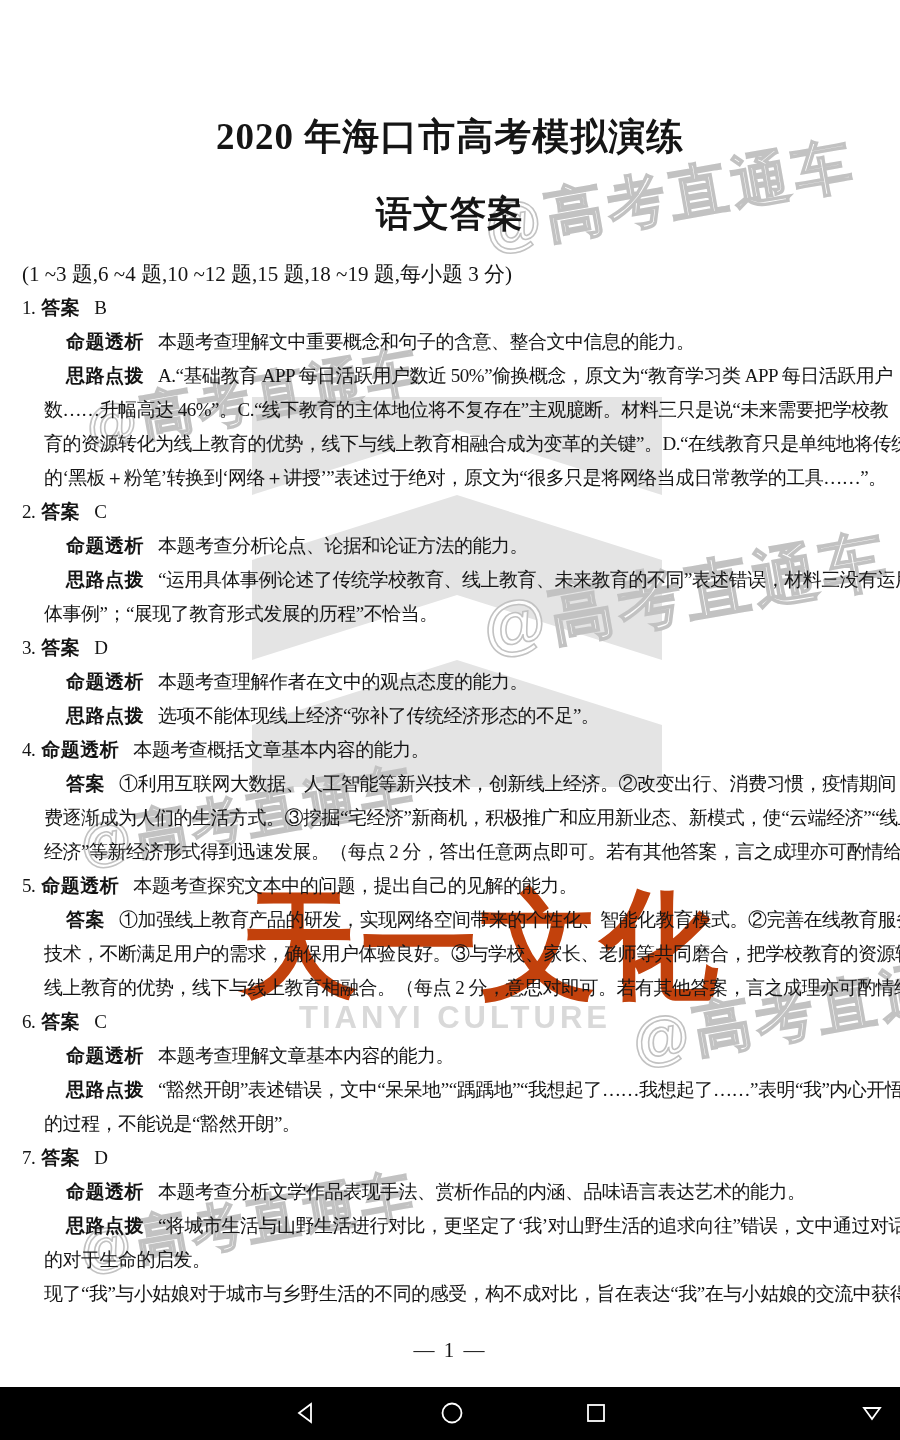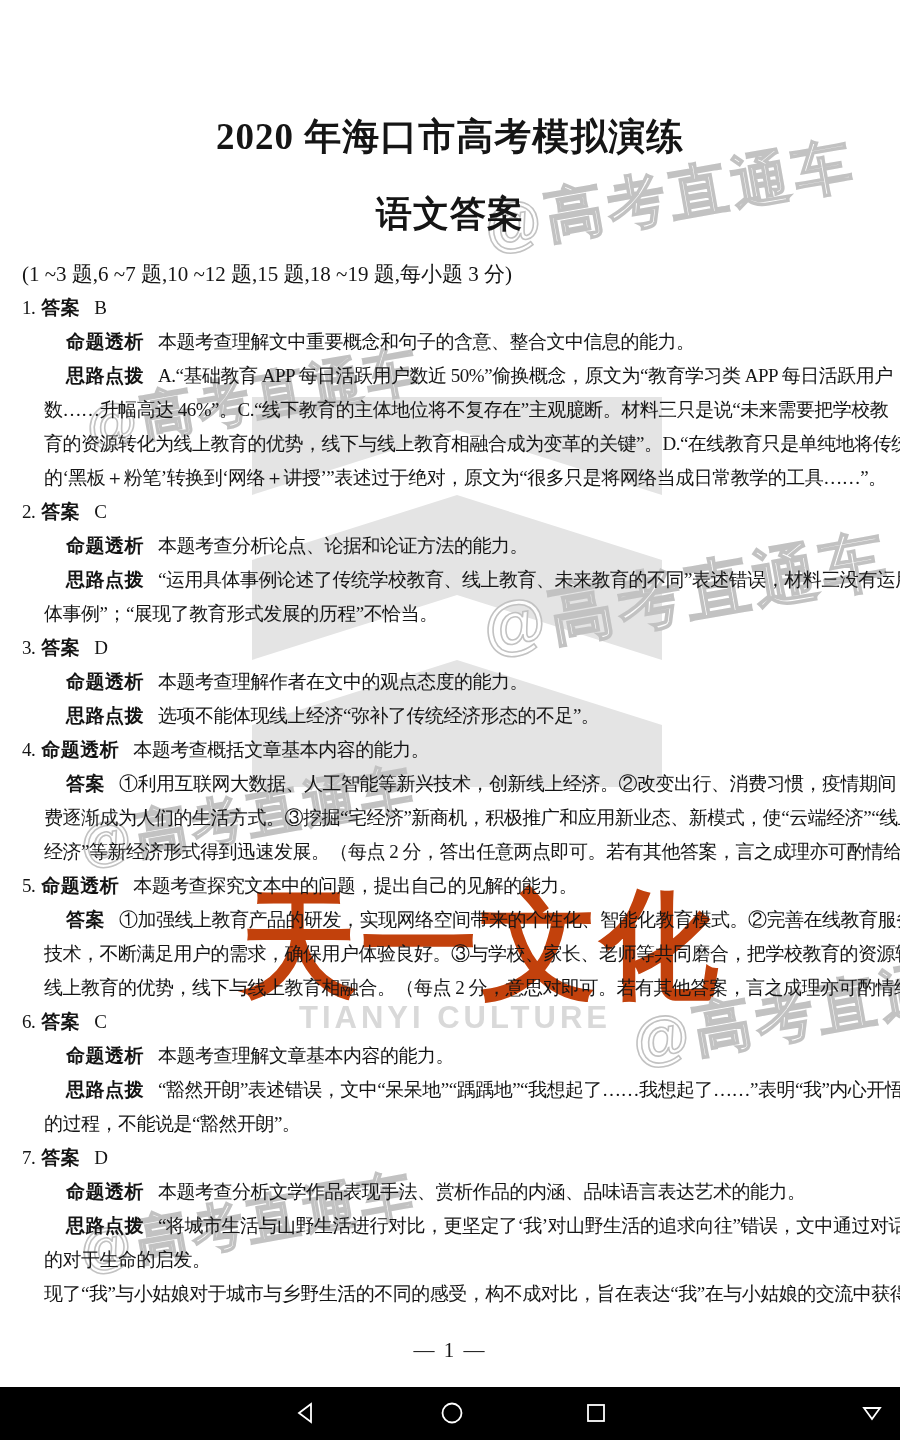--- a/index.html
+++ b/index.html
@@ -53,21 +53,21 @@
         <div class="wm" style="left: 478px; top: 598px; font-size: 64px;">@高考直通车</div>
         <div class="wm" style="left: 76px; top: 820px; font-size: 52px;">@高考直通车</div>
         <div class="wm" style="left: 628px; top: 1014px; font-size: 58px;">@高考直通车</div>
         <div class="wm" style="left: 76px; top: 1226px; font-size: 52px;">@高考直通车</div>
       </div>
   </div>
 
   <div class="content">
     <div class="title">2020 年海口市高考模拟演练</div>
     <div class="subtitle">语文答案</div>
-    <div class="intro">(1 ~3 题,6 ~7 题,10 ~12 题,15 题,18 ~19 题,每小题 3 分)</div>
+    <div class="intro">(1 ~3 题,6 ~4 题,10 ~12 题,15 题,18 ~19 题,每小题 3 分)</div>
     <div class="lines" id="lines">
         <div class="line ind0"><span class="num">1.</span><span class="lbl">答案</span><span class="txt">B</span></div>
         <div class="line ind1"><span class="lbl">命题透析</span><span class="txt">本题考查理解文中重要概念和句子的含意、整合文中信息的能力。</span></div>
         <div class="line ind1"><span class="lbl">思路点拨</span><span class="txt">A.“基础教育 APP 每日活跃用户数近 50%”偷换概念，原文为“教育学习类 APP 每日活跃用户</span></div>
         <div class="line ind2"><span class="txt">数……升幅高达 46%”。C.“线下教育的主体地位将不复存在”主观臆断。材料三只是说“未来需要把学校教</span></div>
         <div class="line ind2"><span class="txt">育的资源转化为线上教育的优势，线下与线上教育相融合成为变革的关键”。D.“在线教育只是单纯地将传统</span></div>
         <div class="line ind2"><span class="txt">的‘黑板＋粉笔’转换到‘网络＋讲授’”表述过于绝对，原文为“很多只是将网络当成日常教学的工具……”。</span></div>
         <div class="line ind0"><span class="num">2.</span><span class="lbl">答案</span><span class="txt">C</span></div>
         <div class="line ind1"><span class="lbl">命题透析</span><span class="txt">本题考查分析论点、论据和论证方法的能力。</span></div>
         <div class="line ind1"><span class="lbl">思路点拨</span><span class="txt">“运用具体事例论述了传统学校教育、线上教育、未来教育的不同”表述错误，材料三没有运用“具</span></div>

